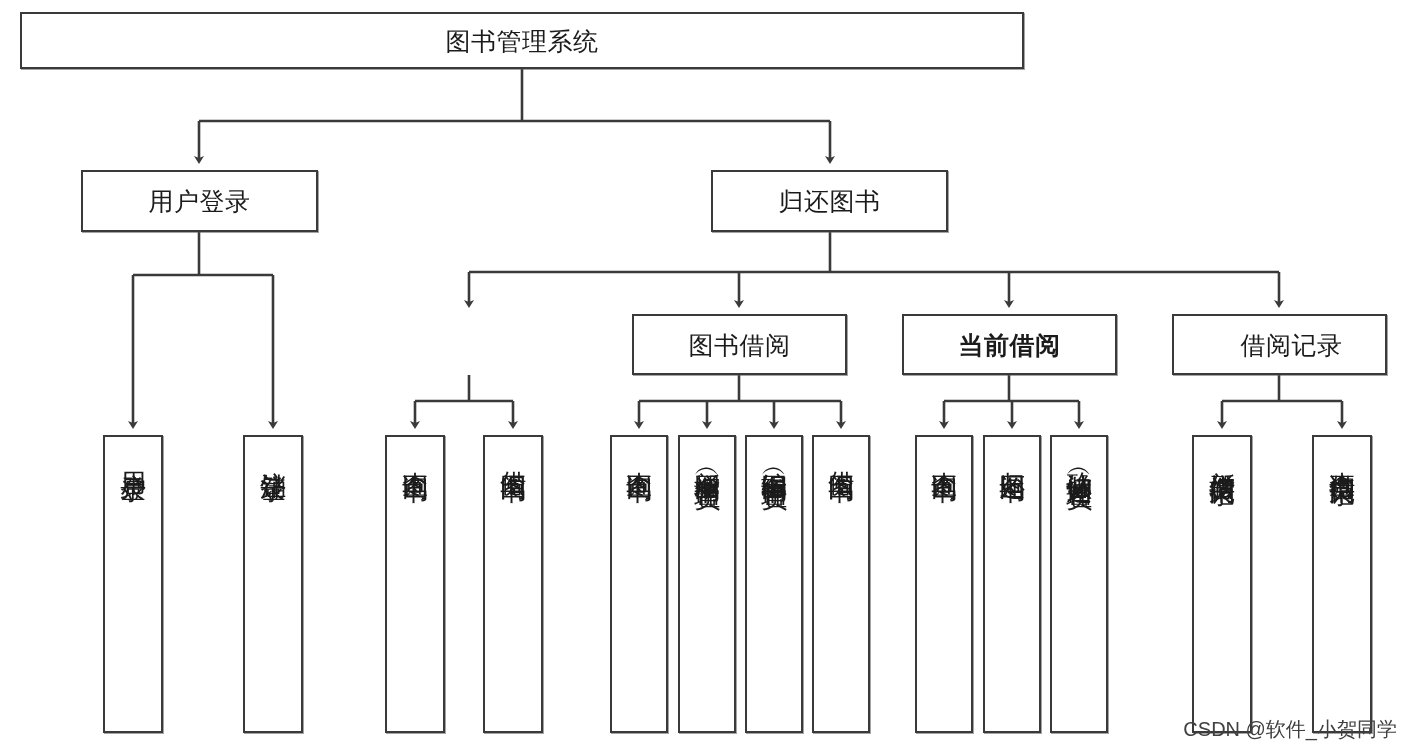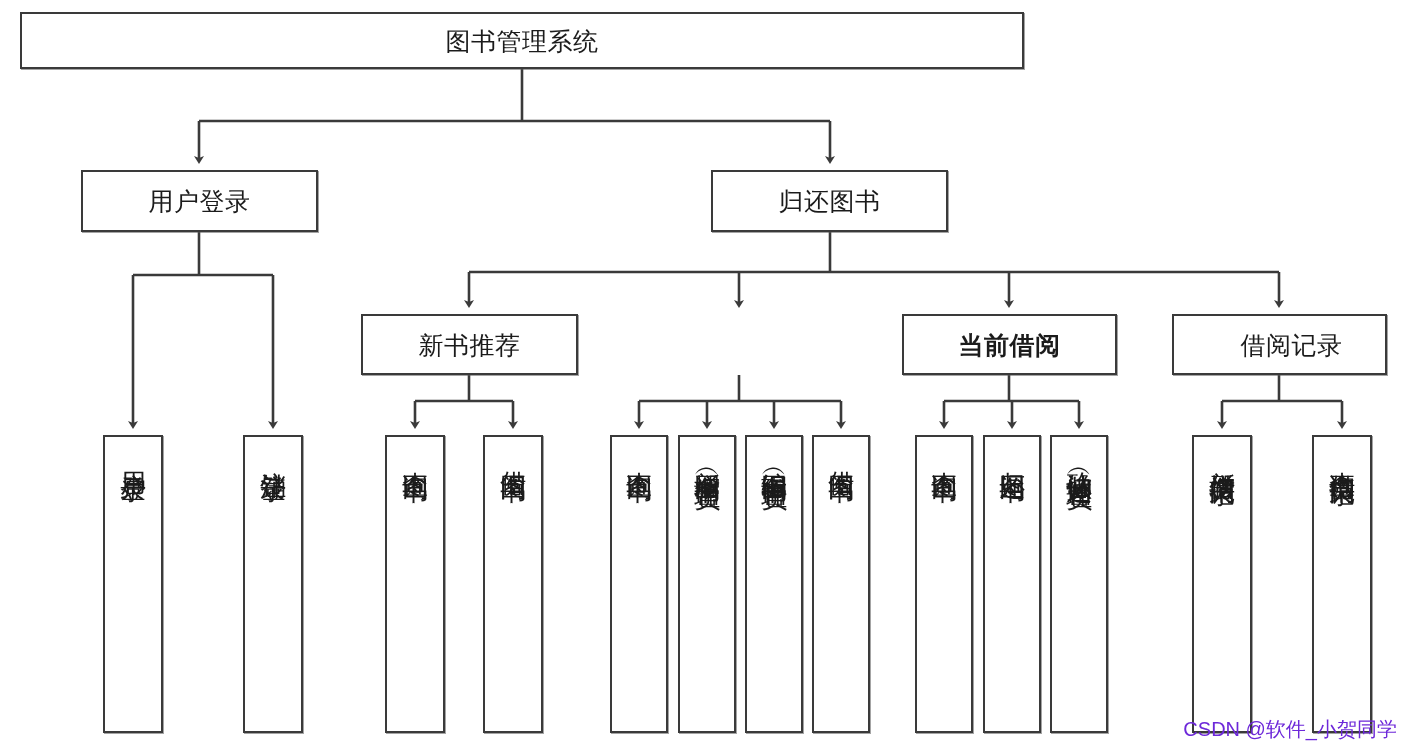--- a/index.html
+++ b/index.html
@@ -40,21 +40,21 @@
     font-size:26px;
     line-height:1.06;
     letter-spacing:2px;
     white-space:nowrap;
   }
   .watermark{
     position:absolute;
     right:8px;
     bottom:4px;
     font-size:20px;
-    color:#6d28d9;
+    color:#404040;
     white-space:nowrap;
     user-select:none;
   }
 </style>
 </head>
 <body>
 
 <div id="diagram">
 
   <svg class="connectors" viewBox="0 0 1405 747">
@@ -112,22 +112,22 @@
     <span class="lbl">图书管理系统</span>
   </div>
 
   <div class="node h" style="left:81px;top:170px;width:237px;height:62px;">
     <span class="lbl">用户登录</span>
   </div>
   <div class="node h" style="left:711px;top:170px;width:237px;height:62px;">
     <span class="lbl">归还图书</span>
   </div>
 
-  <div class="node h" style="left:361px;top:314px;width:217px;height:61px;">
-    <span class="lbl">新书推荐</span>
+  <div class="node h" style="left:632px;top:314px;width:215px;height:61px;">
+    <span class="lbl">图书借阅</span>
   </div>
   <div class="node h" style="left:902px;top:314px;width:215px;height:61px;font-weight:bold;">
     <span class="lbl">当前借阅</span>
   </div>
   <div class="node h" style="left:1172px;top:314px;width:215px;height:61px;padding-left:24px;">
     <span class="lbl">借阅记录</span>
   </div>
 
   <div class="node v" style="left:103px;top:435px;width:60px;height:298px;">
     <span class="lbl">用户登录</span>

